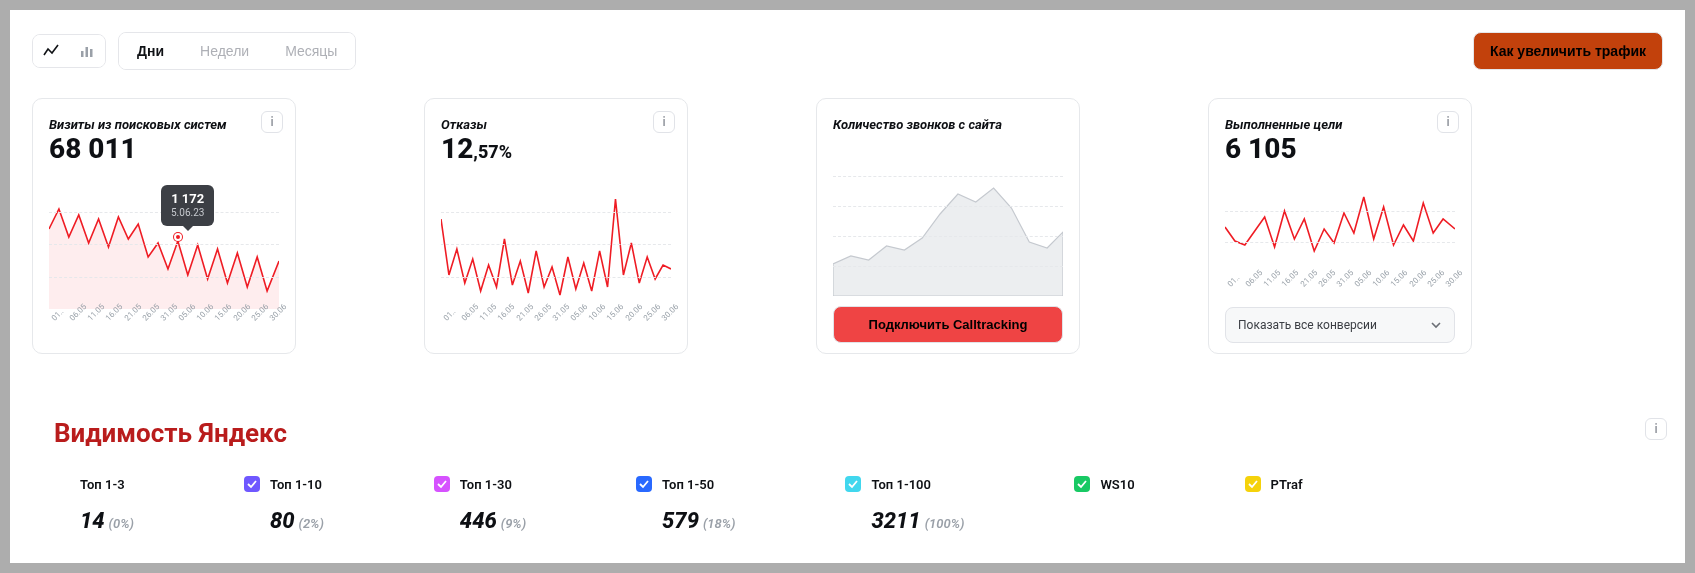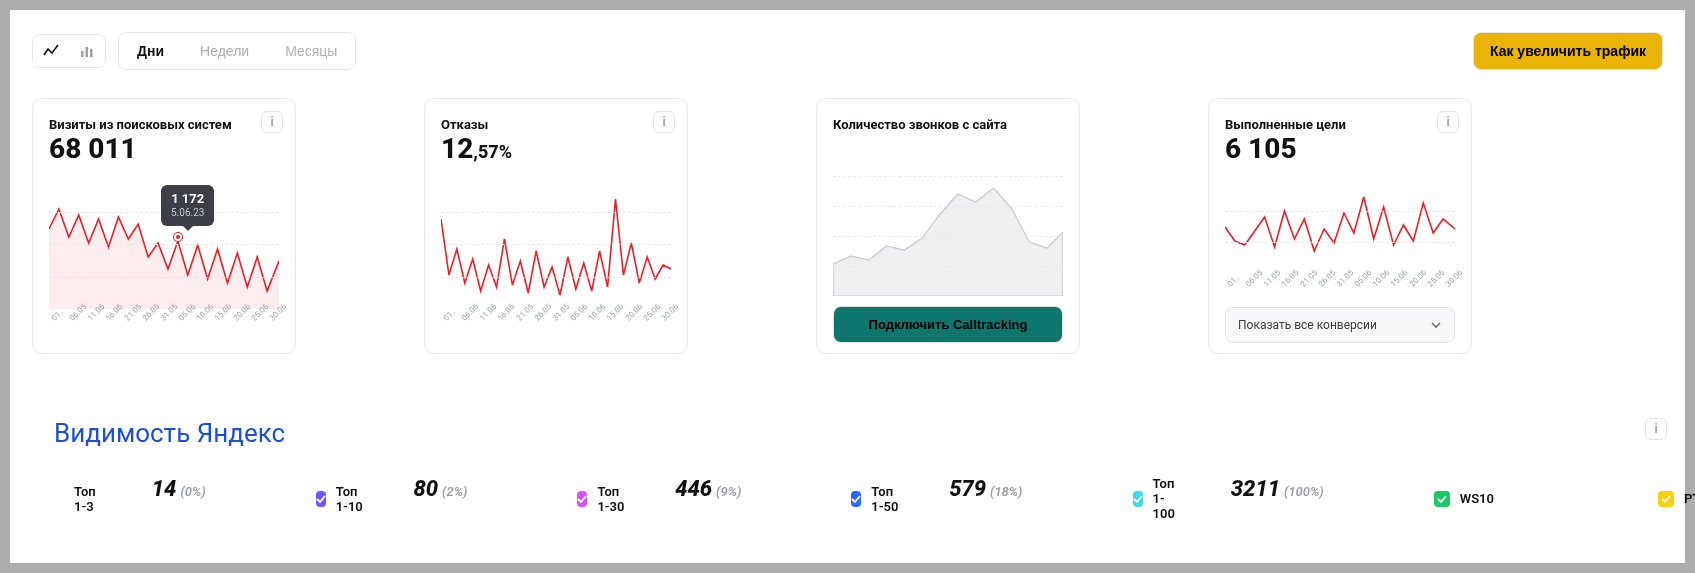--- a/index.html
+++ b/index.html
@@ -6,49 +6,49 @@
   body { font-family: -apple-system, BlinkMacSystemFont, "Segoe UI", Roboto, Arial, sans-serif; background: #adadad; padding: 10px; width: 1695px; }
   .page { background: #fff; min-height: 553px; display: flex; flex-direction: column; }
   .top-row { display: flex; align-items: center; padding: 22px 22px 0 22px; gap: 12px; }
   .icon-toggle { display: flex; border: 1px solid #e5e6ea; border-radius: 8px; overflow: hidden; }
   .icon-toggle button { background: #fff; border: none; padding: 8px 10px; cursor: pointer; display: flex; align-items: center; justify-content: center; }
   .icon-toggle button.active { background: #fff; }
   .period-toggle { display: flex; border: 1px solid #e5e6ea; border-radius: 8px; overflow: hidden; }
   .period-toggle button { background: #fff; border: none; padding: 10px 18px; cursor: pointer; font-size: 14px; color: #aeb0b6; font-weight: 500; }
   .period-toggle button.active { color: #101216; font-weight: 600; }
   .spacer { flex: 1; }
-  .cta { background: #eab308; border: 1px solid #e5e6ea; border-radius: 8px; padding: 10px 16px; font-size: 14px; font-weight: 600; cursor: pointer; }
+  .cta { background: #c2410c; border: 1px solid #e5e6ea; border-radius: 8px; padding: 10px 16px; font-size: 14px; font-weight: 600; cursor: pointer; }
   .cards { display: flex; gap: 128px; padding: 28px 22px 16px 22px; }
   .card { border: 1px solid #e6e8eb; border-radius: 10px; padding: 18px 16px 10px 16px; background: #fff; display: flex; flex-direction: column; position: relative; }
   .card-1 { width: 264px; }
   .card-2 { width: 264px; }
   .card-3 { width: 264px; }
   .card-4 { width: 264px; }
-  .card-title { font-size: 13px; font-weight: 700; color: #0e1014; }
+  .card-title { font-size: 13px; font-weight: 700; color: #0e1014; font-style: italic; }
   .card-value { font-size: 28px; font-weight: 800; color: #0e1014; }
   .card-value .frac { font-size: 18px; font-weight: 800; }
   .help { position: absolute; top: 12px; right: 12px; width: 22px; height: 22px; border: 1px solid #e1e3e8; border-radius: 6px; display: flex; align-items: center; justify-content: center; font-size: 12px; color: #9ea1a8; font-weight: 700; cursor: pointer; }
   .chart { height: 130px; position: relative; margin-top: 14px; }
   .grid-line { position: absolute; left: 0; right: 0; border-top: 1px dashed #e6e8eb; }
   .x-labels { display: flex; justify-content: space-between; font-size: 8px; color: #98a0a8; margin-top: 6px; }
   .x-labels span { transform: rotate(-45deg); transform-origin: left center; white-space: nowrap; display: inline-block; width: 0; }
   .x-labels-wrap { height: 20px; overflow: visible; padding-left: 4px; padding-right: 8px; }
   .tooltip { position: absolute; top: 6px; left: 112px; background: #3c3f45; color: #fff; border-radius: 6px; padding: 6px 10px; text-align: center; font-size: 12px; line-height: 1.25; }
   .tooltip .tval { font-weight: 700; font-size: 13px; }
   .tooltip .tdate { font-size: 10px; color: #c6c9ce; }
   .tooltip::after { content:""; position:absolute; bottom:-5px; left:50%; margin-left:-5px; border-left:5px solid transparent; border-right:5px solid transparent; border-top:5px solid #3c3f45; }
   .pt-dot { position:absolute; width:8px; height:8px; background:#ef1c24; border:2px solid #fff; border-radius:50%; box-shadow:0 0 0 1px #ef1c24; }
   .placeholder-chart { margin-top: 14px; height: 150px; position: relative; }
-  .connect-btn { border: 1px solid #e1e3e8; border-radius: 8px; padding: 10px; font-size: 13px; font-weight: 600; background: #0f766e; cursor: pointer; margin-top: 10px; }
+  .connect-btn { border: 1px solid #e1e3e8; border-radius: 8px; padding: 10px; font-size: 13px; font-weight: 600; background: #ef4444; cursor: pointer; margin-top: 10px; }
   .dropdown { border: 1px solid #e1e3e8; background: #f7f8f9; border-radius: 8px; padding: 10px 12px; font-size: 12px; display: flex; align-items: center; justify-content: space-between; cursor: pointer; margin-top: 12px; color: #3b3e44;}
   .section { margin-top: 48px; padding: 0 44px 20px 44px; position: relative; }
-  .section-title { font-size: 26px; font-weight: 400; color: #1d4ed8; }
+  .section-title { font-size: 26px; font-weight: 700; color: #b91c1c; }
   .section-help { position: absolute; top: 0; right: 18px; width: 22px; height: 22px; border: 1px solid #e1e3e8; border-radius: 6px; display: flex; align-items: center; justify-content: center; font-size: 12px; color: #9ea1a8; font-weight: 700; cursor: pointer;}
   .legend { display: flex; gap: 110px; margin-top: 28px; }
-  .legend-item { display: flex; gap: 24px; }
+  .legend-item { display: flex; flex-direction: column; gap: 16px; }
   .legend-top { display: flex; align-items: center; gap: 10px; }
   .chk { width: 16px; height: 16px; border-radius: 4px; display: flex; align-items: center; justify-content: center; }
   .chk svg { width: 10px; height: 10px; }
   .legend-label { font-size: 13px; font-weight: 600; color: #0e1014; }
   .legend-value { font-size: 22px; font-weight: 800; color: #0e1014; margin-left: 26px; font-style: italic; }
   .legend-value .pct { font-size: 13px; font-weight: 600; color: #9aa0a8; margin-left: 4px; }
   svg.spark { width: 100%; height: 100%; display: block; }
 </style>
 </head>
 <body>

